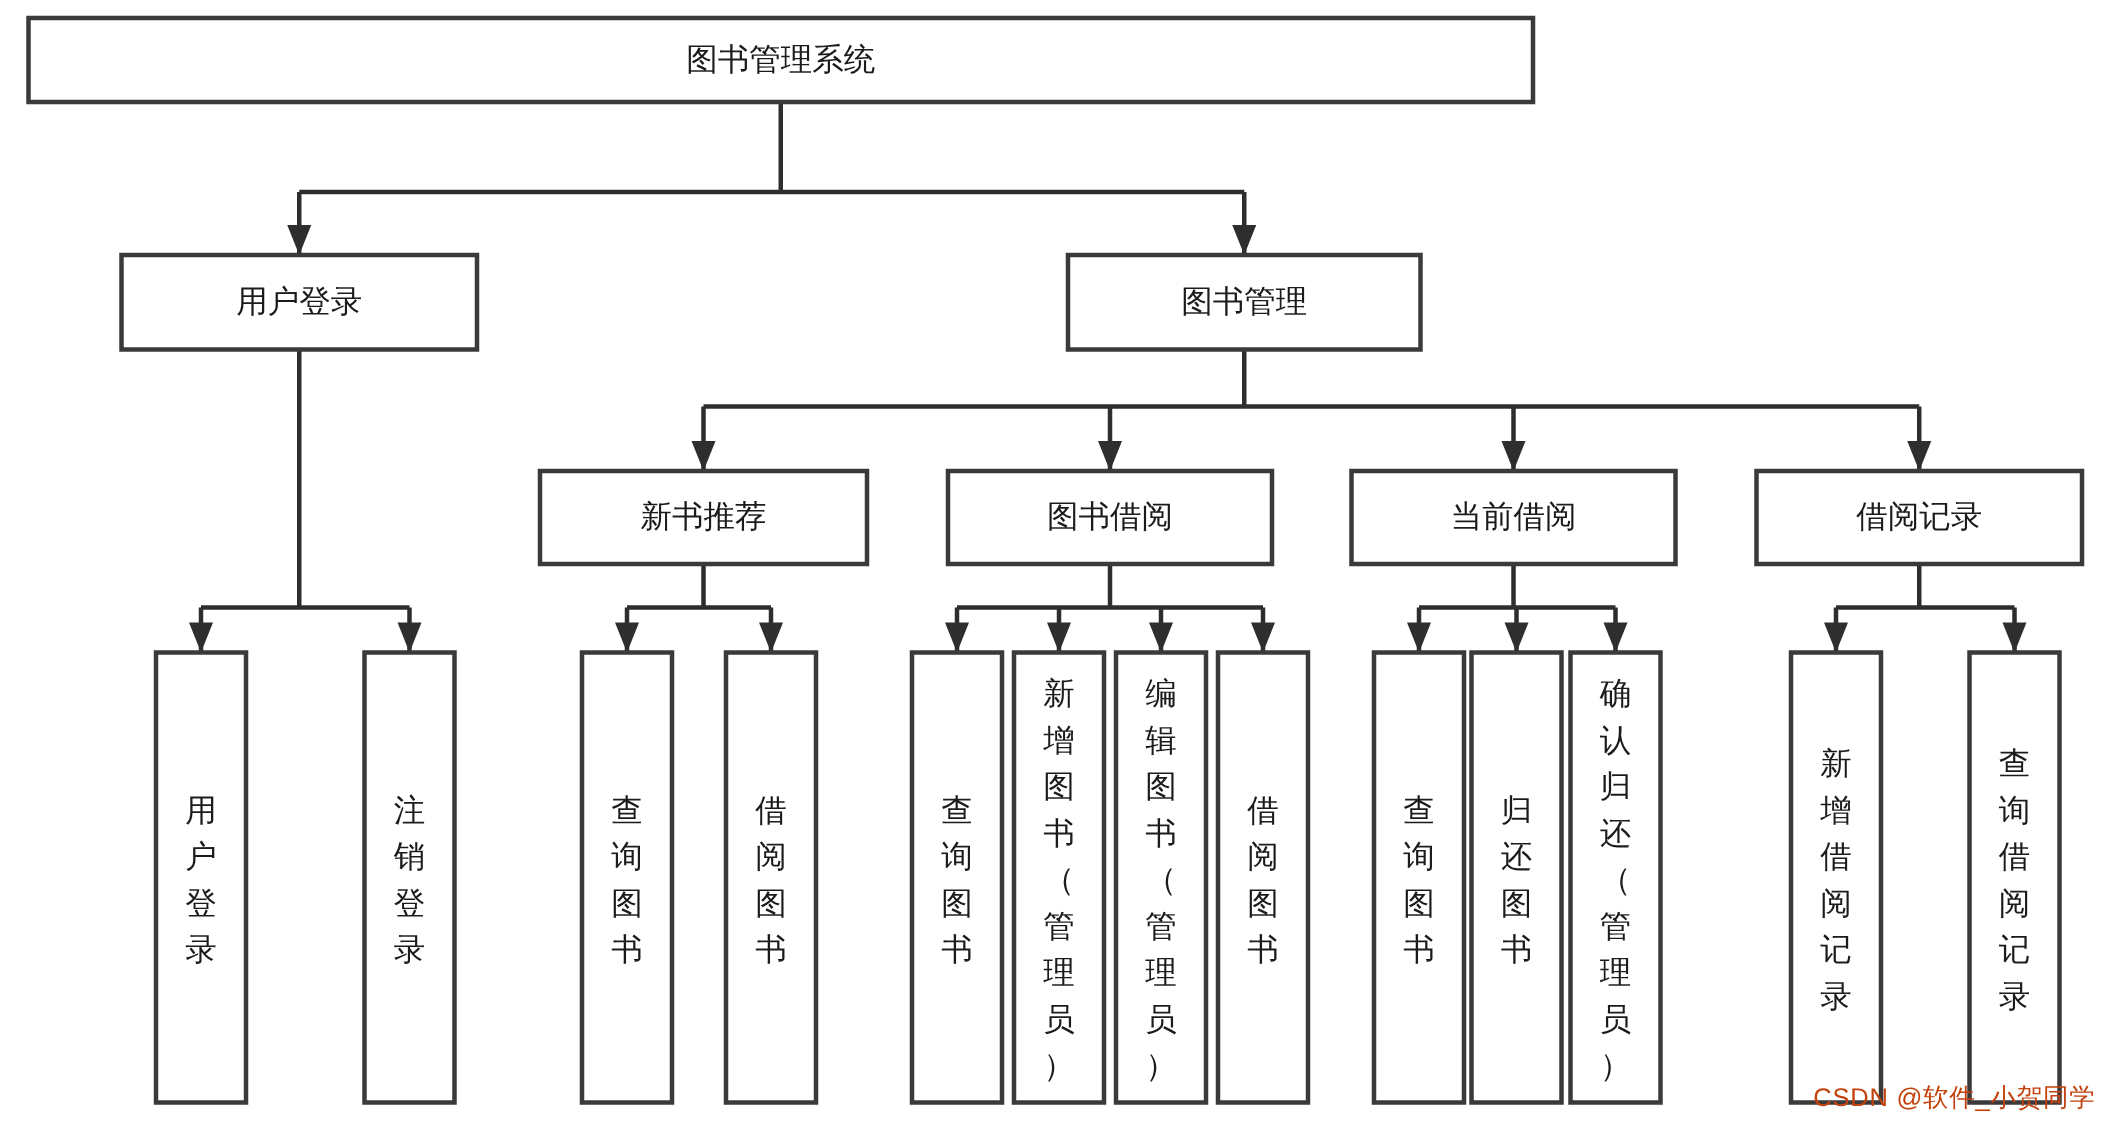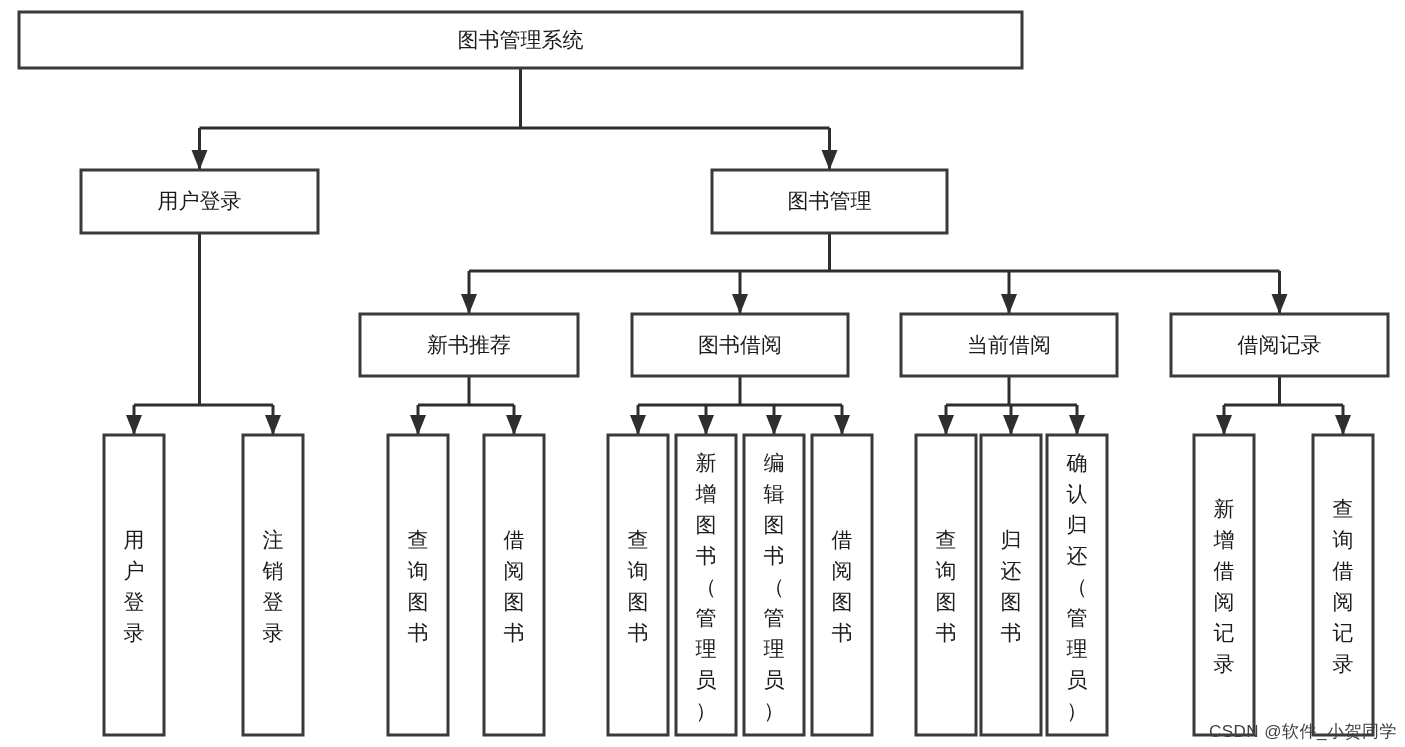--- a/index.html
+++ b/index.html
@@ -52,21 +52,21 @@
   .arrow-head {
     fill: #2e2e2e;
     stroke: none;
   }
   .watermark {
     position: absolute;
     right: 8px;
     bottom: 4px;
     font-family: "Liberation Sans", "DejaVu Sans", sans-serif;
     font-size: 17px;
-    color: #404040;
+    color: #c2410c;
     white-space: nowrap;
     letter-spacing: 0.5px;
     user-select: none;
   }
 </style>
 </head>
 <body>
 
 <div id="diagram-root">
 

